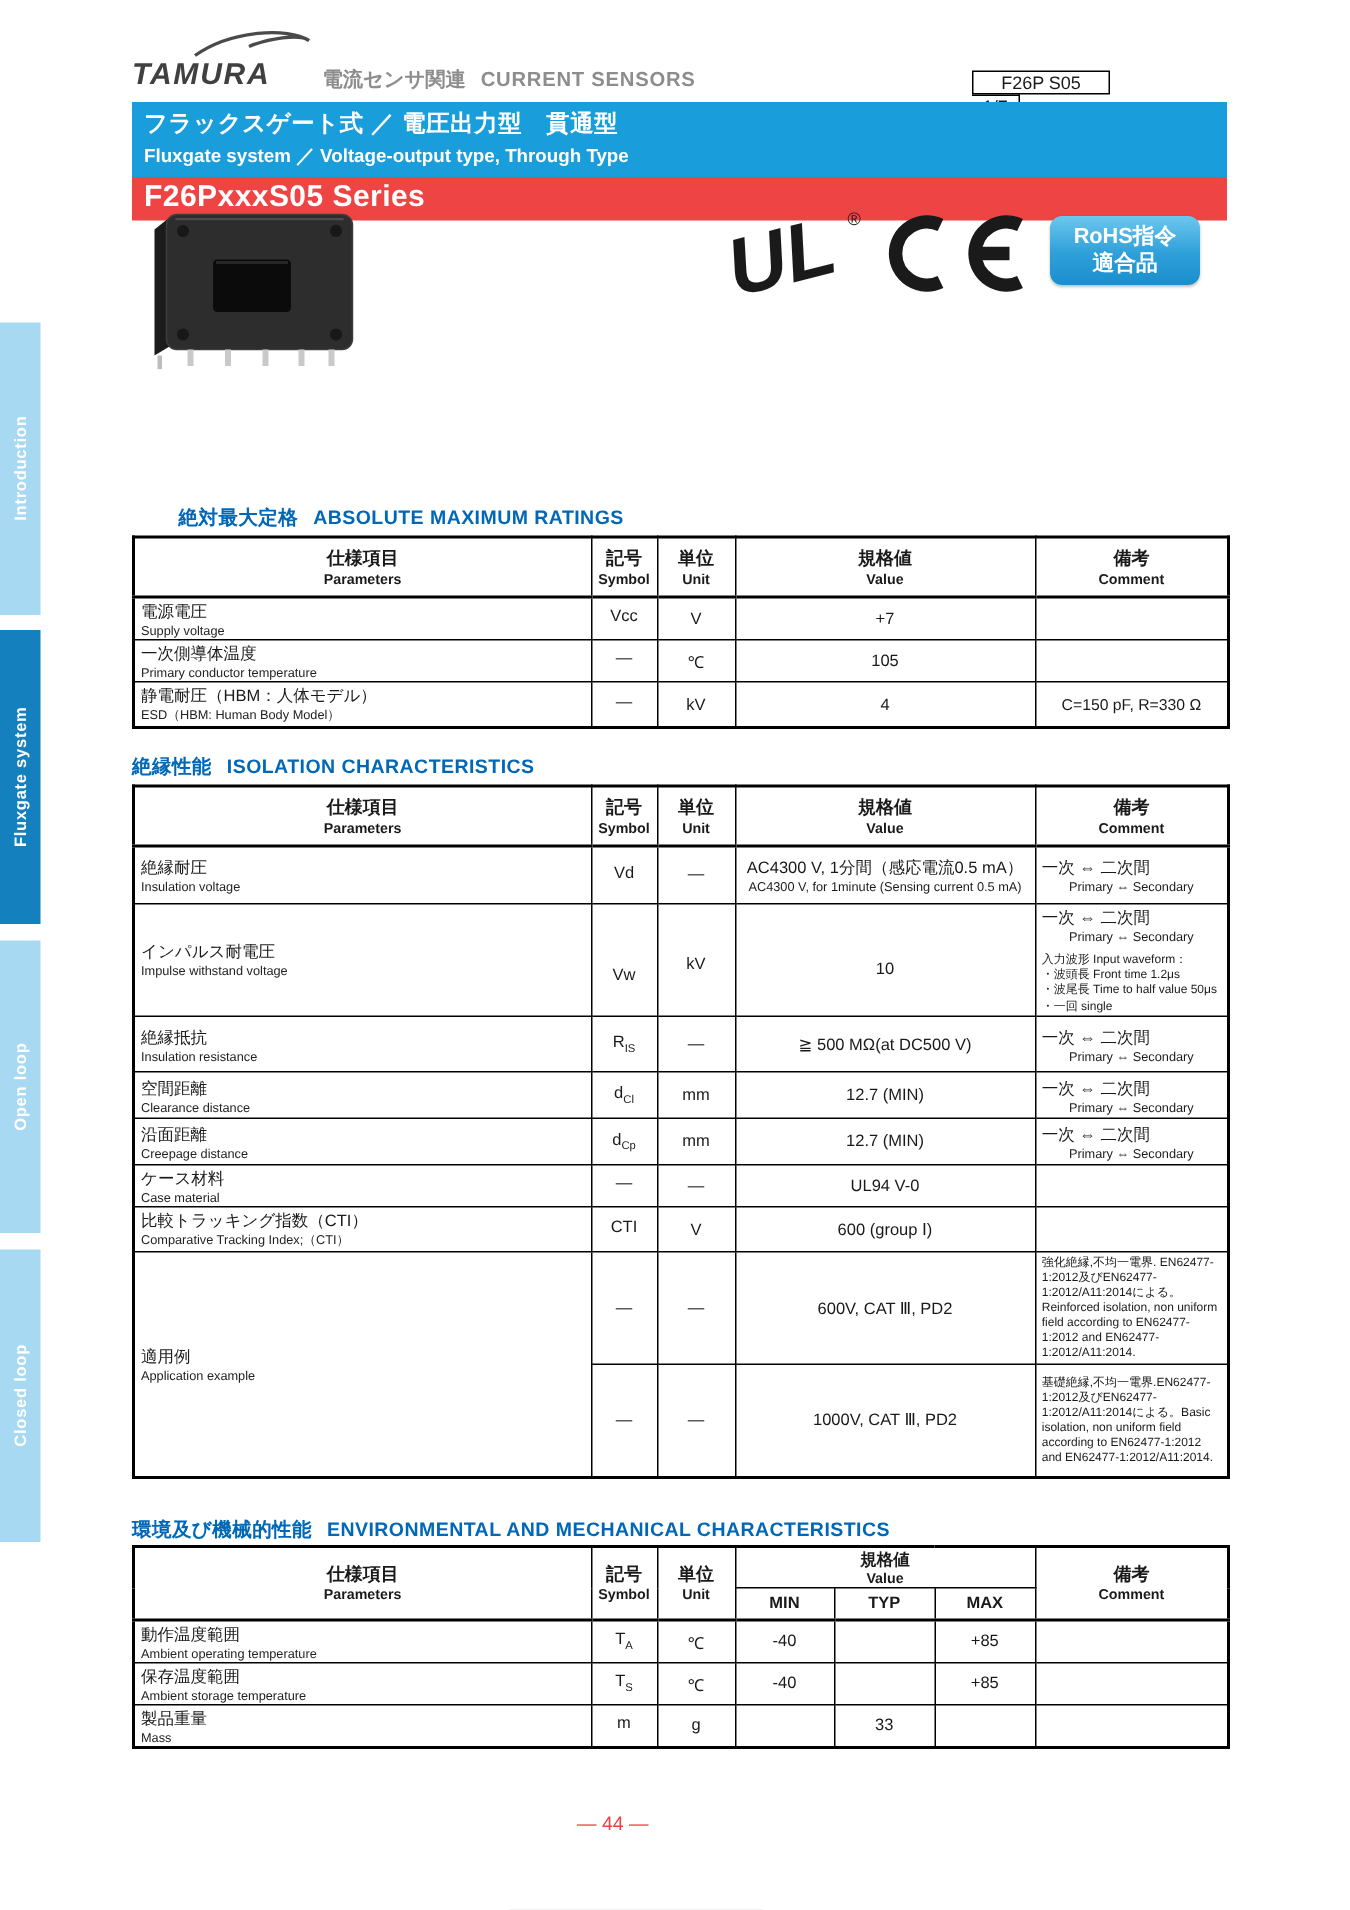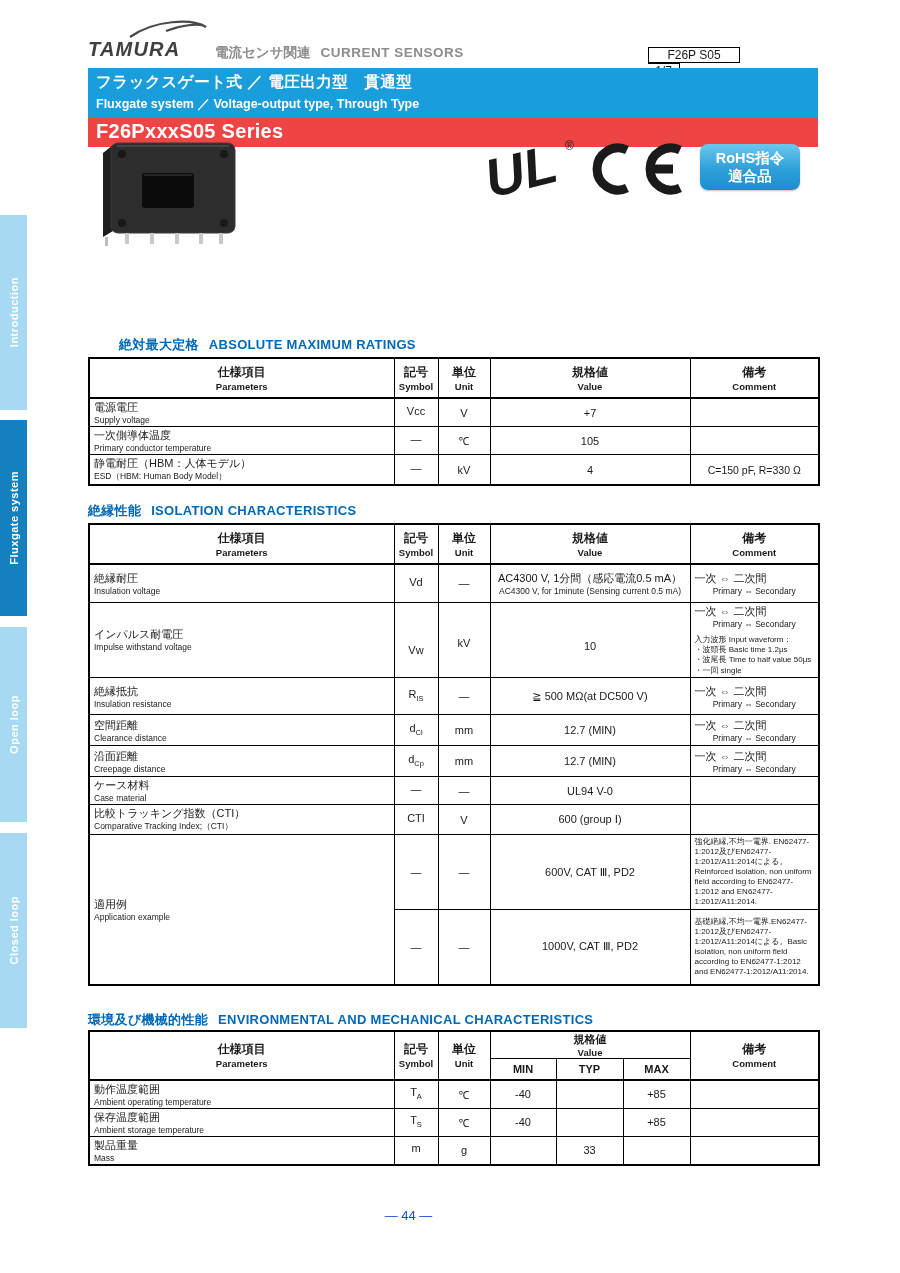--- a/index.html
+++ b/index.html
@@ -48,21 +48,21 @@
   td.ctr { text-align:center; font-size:11px; }
   td.ctr sub { font-size:7.5px; }
   .v2 { font-size:11px; text-align:center; }
   .v2s { font-size:8.5px; text-align:center; }
   .cjp { font-size:11px; }
   .cen { font-size:8.5px; text-align:center; }
   .note { font-size:8px; text-align:left; line-height:1.3; margin-top:6px; }
   td.smallcmt { font-size:8px; text-align:left; vertical-align:middle; line-height:1.25; padding:2px 3px; }
   td.topalign { vertical-align:top; padding-top:3px; }
   
-  .footer { position:absolute; left:0; top:1208px; width:817px; text-align:center; font-size:13px; color:#1d4ed8; }
+  .footer { position:absolute; left:0; top:1208px; width:817px; text-align:center; font-size:13px; color:#ef4444; }
 </style>
 </head>
 <body>
 
 <div class="page">
 
   <div class="tab" style="top:215px; height:195px;">
     <span>Introduction</span>
   </div>
   <div class="tab active" style="top:420px; height:196px;">
@@ -263,21 +263,21 @@
             <div class="pen">Impulse withstand voltage</div>
           </td>
         <td class="ctr topalign" style="padding-top:24px;"><span>Vw</span><sub></sub></td>
         <td class="ctr topalign" style="padding-top:8px;">kV</td>
         <td class="ctr topalign" style="padding-top:14px;">10</td>
         <td class="topalign">
           <div class="cjp">一次 ⇔ 二次間</div>
           <div class="cen">Primary ⇔ Secondary</div>
           <div class="note">
             <div>入力波形 Input waveform：</div>
-            <div>・波頭長 Basic time 1.2μs</div>
+            <div>・波頭長 Front time 1.2μs</div>
             <div>・波尾長 Time to half value 50μs</div>
             <div>・一回 single</div>
           </div>
         </td>
       </tr>
       <tr style="height:37px;">
         <td class="pcell">
             <div class="pjp">絶縁抵抗</div>
             <div class="pen">Insulation resistance</div>
           </td>

